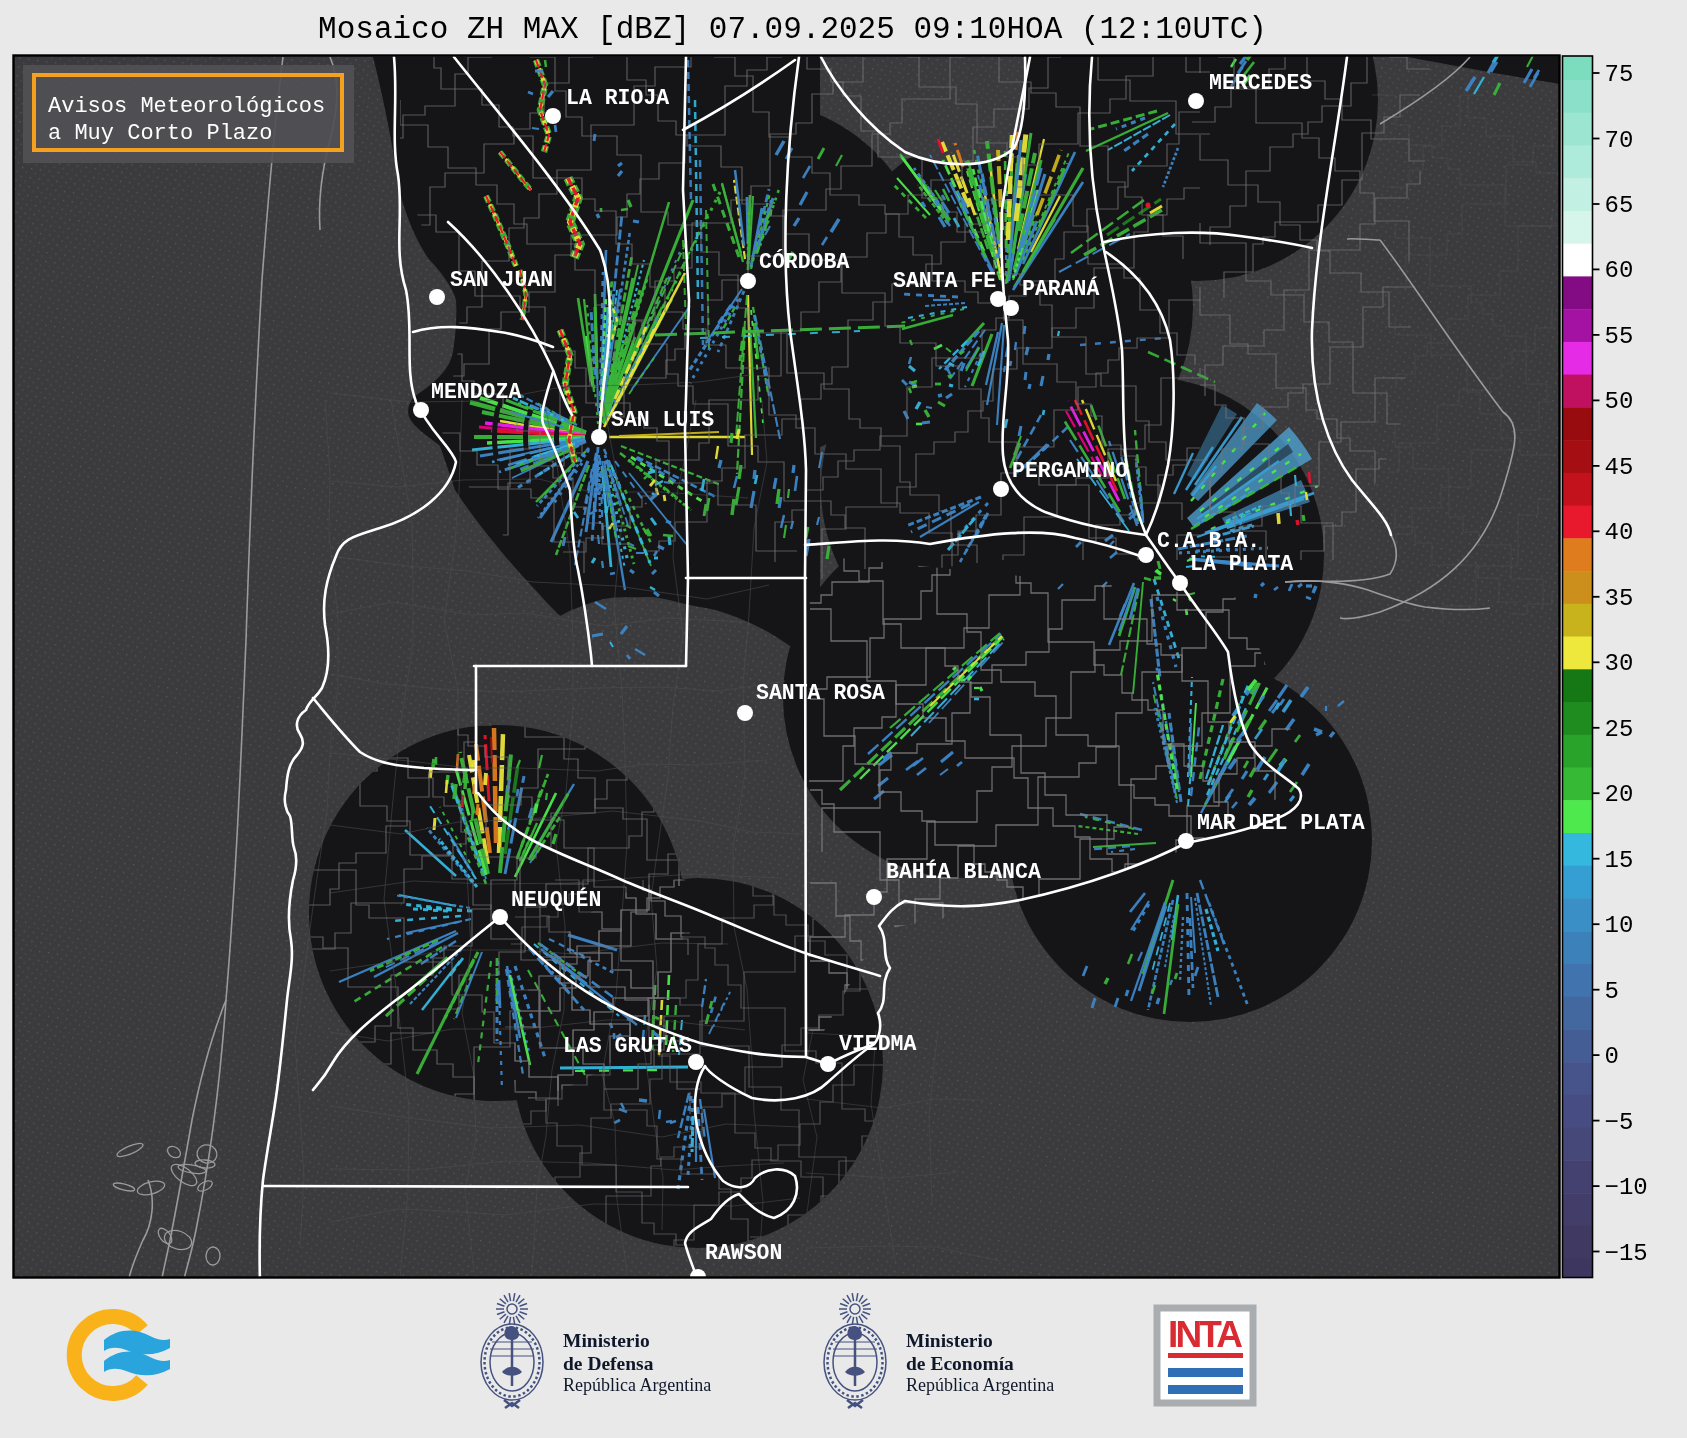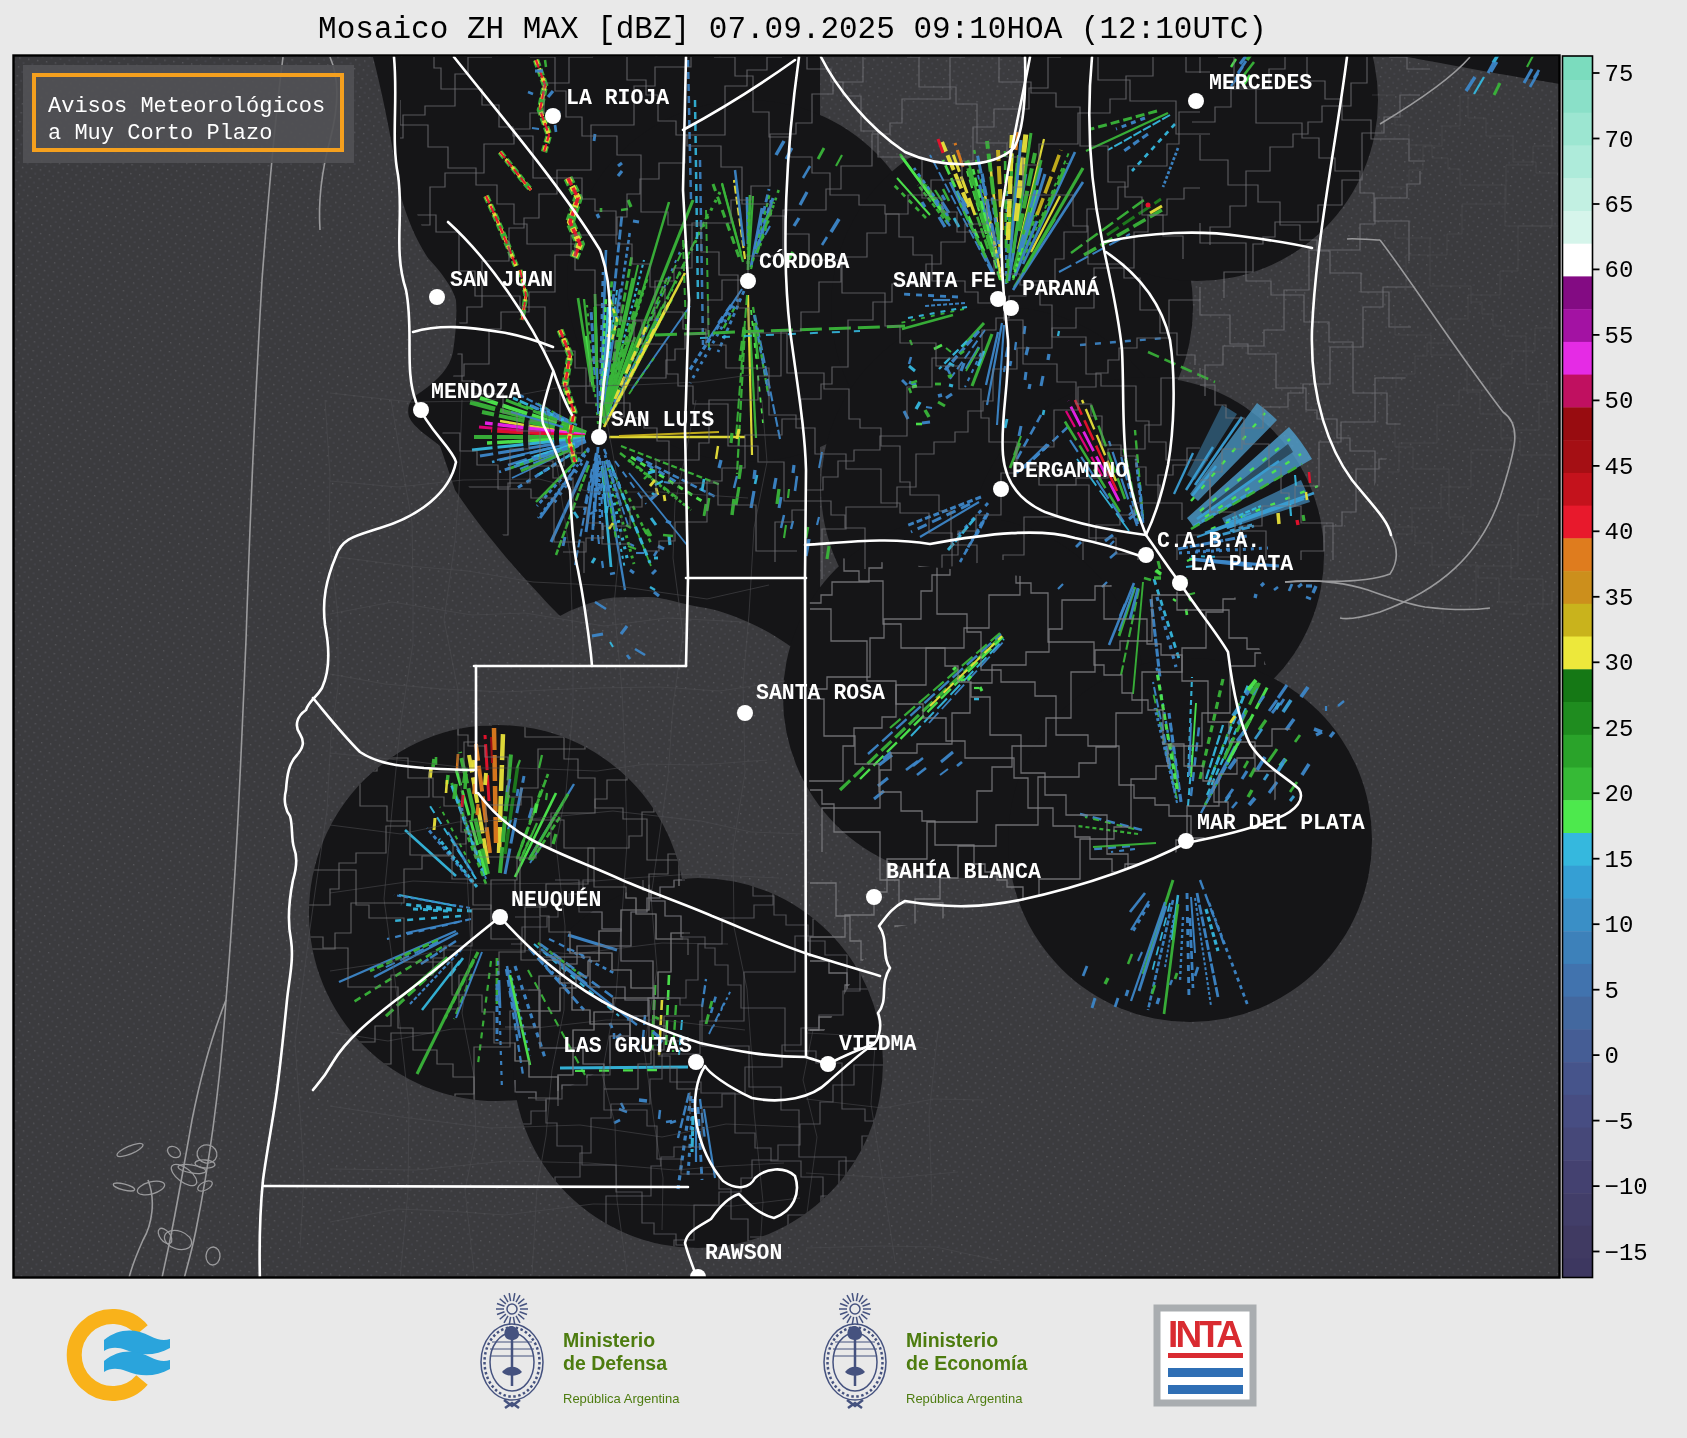--- a/index.html
+++ b/index.html
@@ -1,22 +1,22 @@
 <!DOCTYPE html>
 <html><head><meta charset="utf-8"><style>
 *{margin:0;padding:0;box-sizing:border-box}
 body{width:1687px;height:1438px;background:#E9E9E9;font-family:"Liberation Mono",monospace;overflow:hidden}
 .page{position:relative;width:1543px;height:1438px}
 .title{position:absolute;left:0;top:12px;width:1585px;text-align:center;font-size:31px;color:#000;letter-spacing:0px}
 .band{position:absolute;left:0;top:1280px;width:1687px;height:158px;background:#E9E9E9}
 .smntxt{position:absolute;left:181px;top:1305px;font-family:"Liberation Sans",sans-serif;color:#2e2e2e;font-size:26px;line-height:27px}
 .smntxt b{font-size:18px;letter-spacing:0.3px}
-.mintxt{position:absolute;font-family:Liberation Sans, sans-serif;color:#4d7c0f}
+.mintxt{position:absolute;font-family:Liberation Serif, serif;color:#0f172a}
 .mintxt .l1{font-size:19.5px;font-weight:bold;line-height:23px}
-.mintxt .l2{font-size:13px;margin-top:16px}
+.mintxt .l2{font-size:18px;margin-top:0}
 </style></head><body>
 <div class="page">
 <div class="title">Mosaico ZH MAX [dBZ] 07.09.2025 09:10HOA (12:10UTC)</div>
 <svg width="1687" height="1438" style="position:absolute;left:0;top:0">
 <defs>
 <clipPath id="mapclip">
           <rect x="13.5" y="55.5" width="1546" height="1222"></rect>
         </clipPath>
 <pattern id="dots" width="9" height="9" patternUnits="userSpaceOnUse" patternTransform="rotate(8)">
 <rect width="9" height="9" fill="none"></rect>

